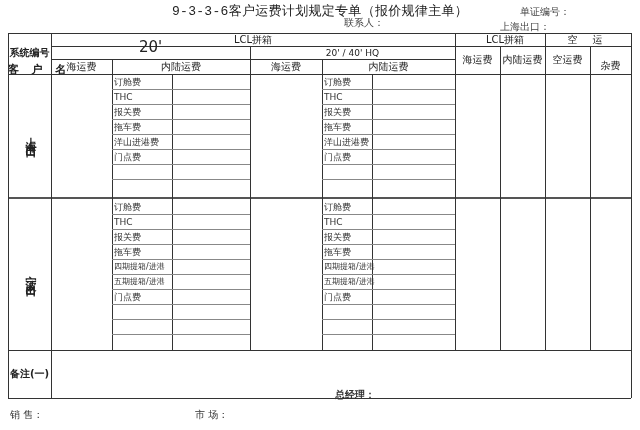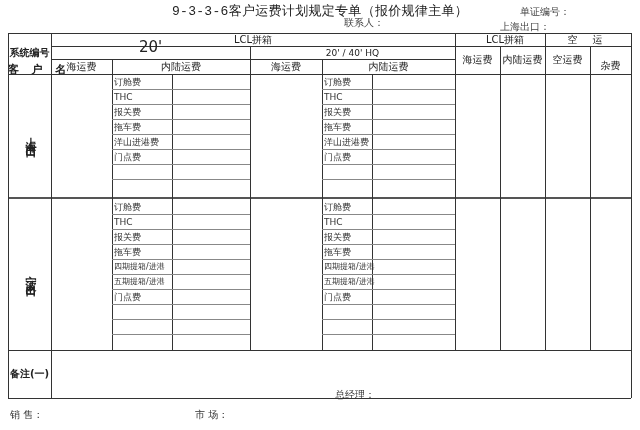--- a/index.html
+++ b/index.html
@@ -143,13 +143,13 @@
   <div class="line h gray" style="left:322px;top:304px;width:133px;"></div>
   <div class="line h gray" style="left:322px;top:319px;width:133px;"></div>
   <div class="line h gray" style="left:322px;top:334px;width:133px;"></div>
 </div>
 
 <div class="cell bold" style="left:8px;top:350px;width:43px;height:48px;font-size:10px;">备注(一)</div>
 <div class="abs" style="left:52px;top:351px;width:578px;height:46px;"></div>
 
 <div class="abs foot" style="left:10px;top:408px;">销 售：</div>
 <div class="abs foot" style="left:195px;top:408px;">市 场：</div>
-<div class="abs foot" style="left:335px;top:388px;">总经理：</div>
+<div class="abs foot" style="left:335px;top:388px;font-weight:bold;">总经理：</div>
 
 </body></html>

